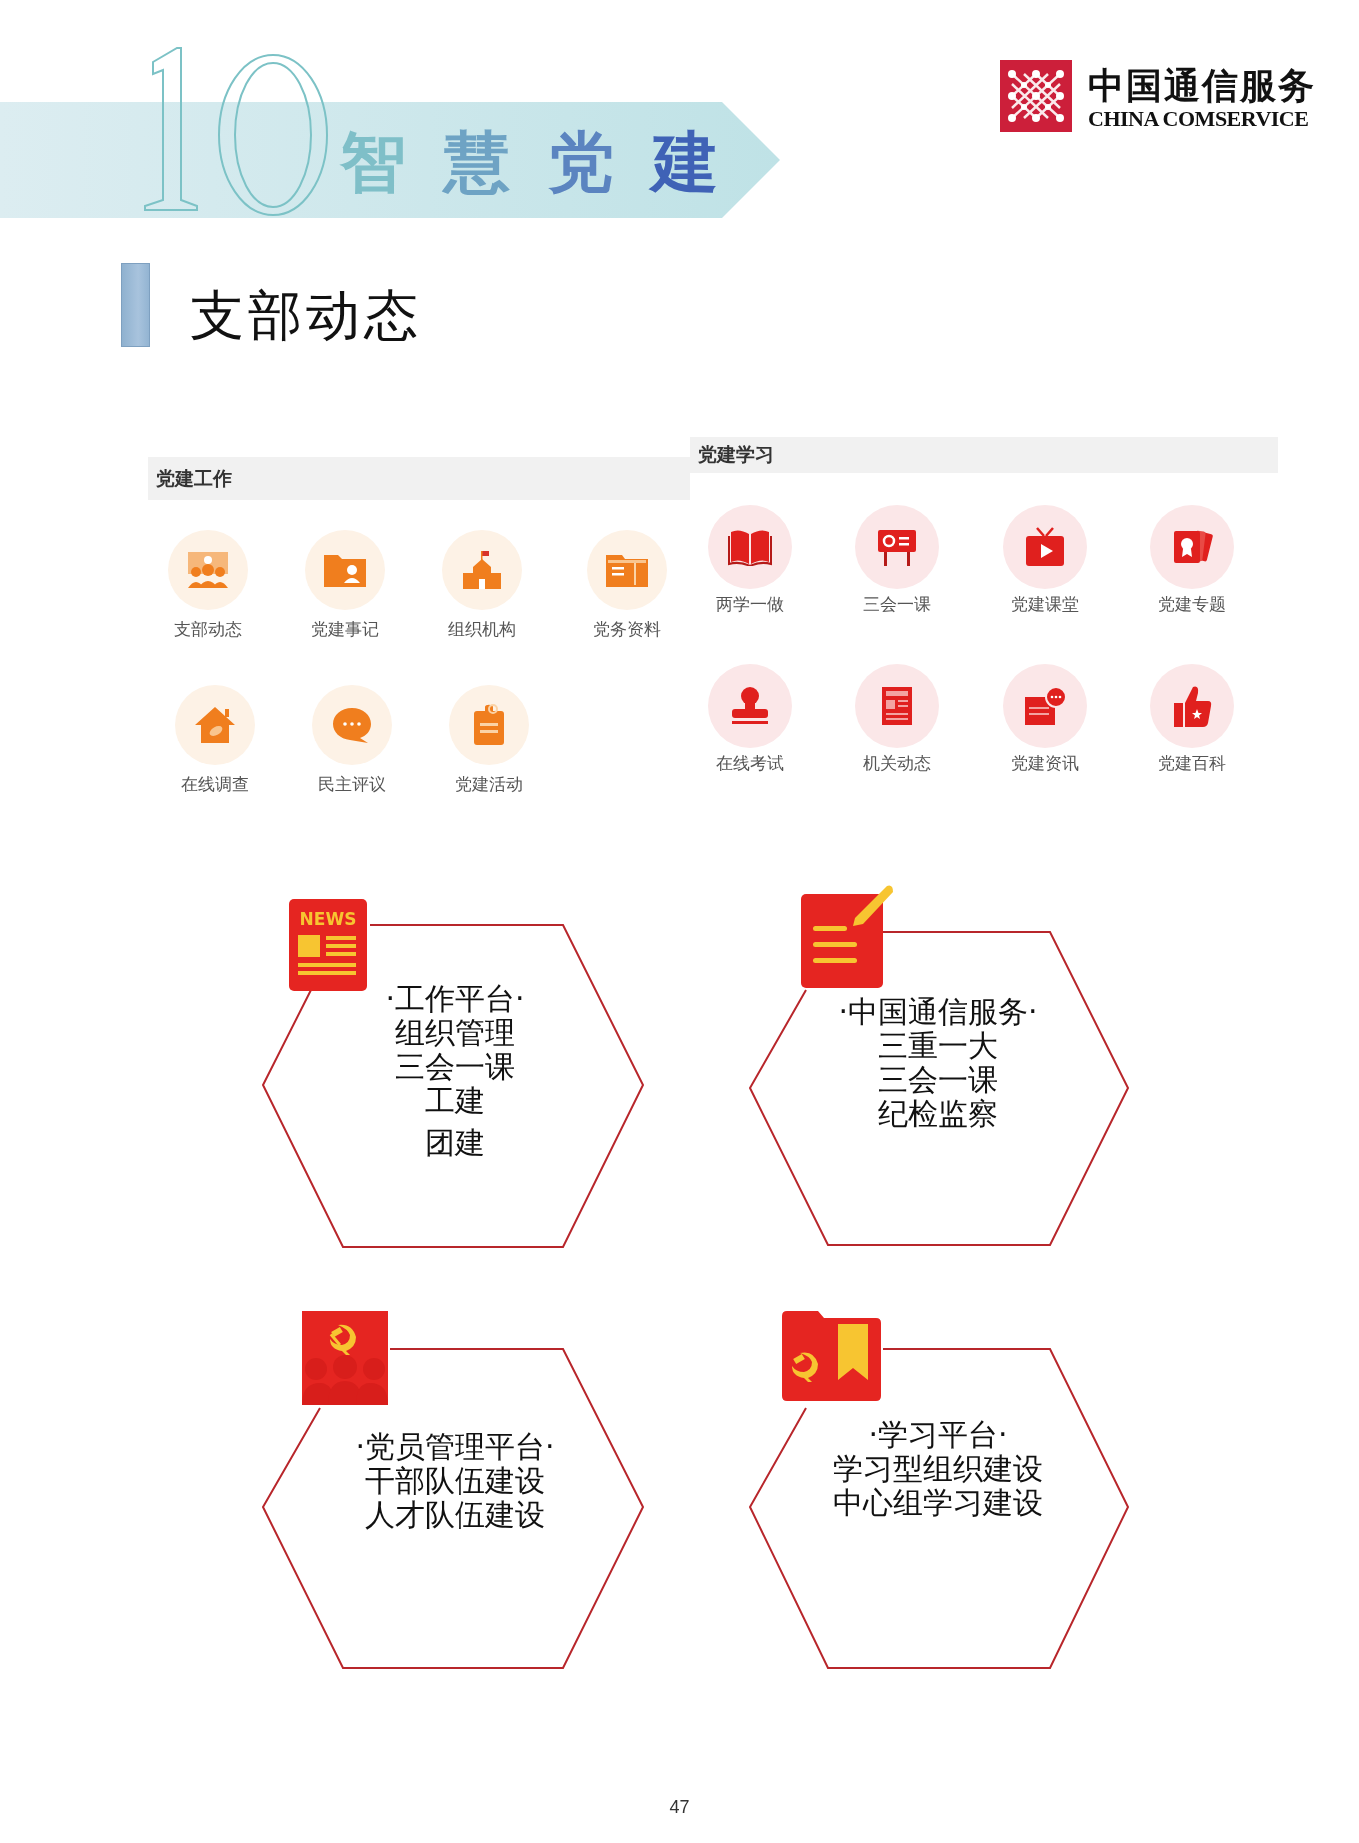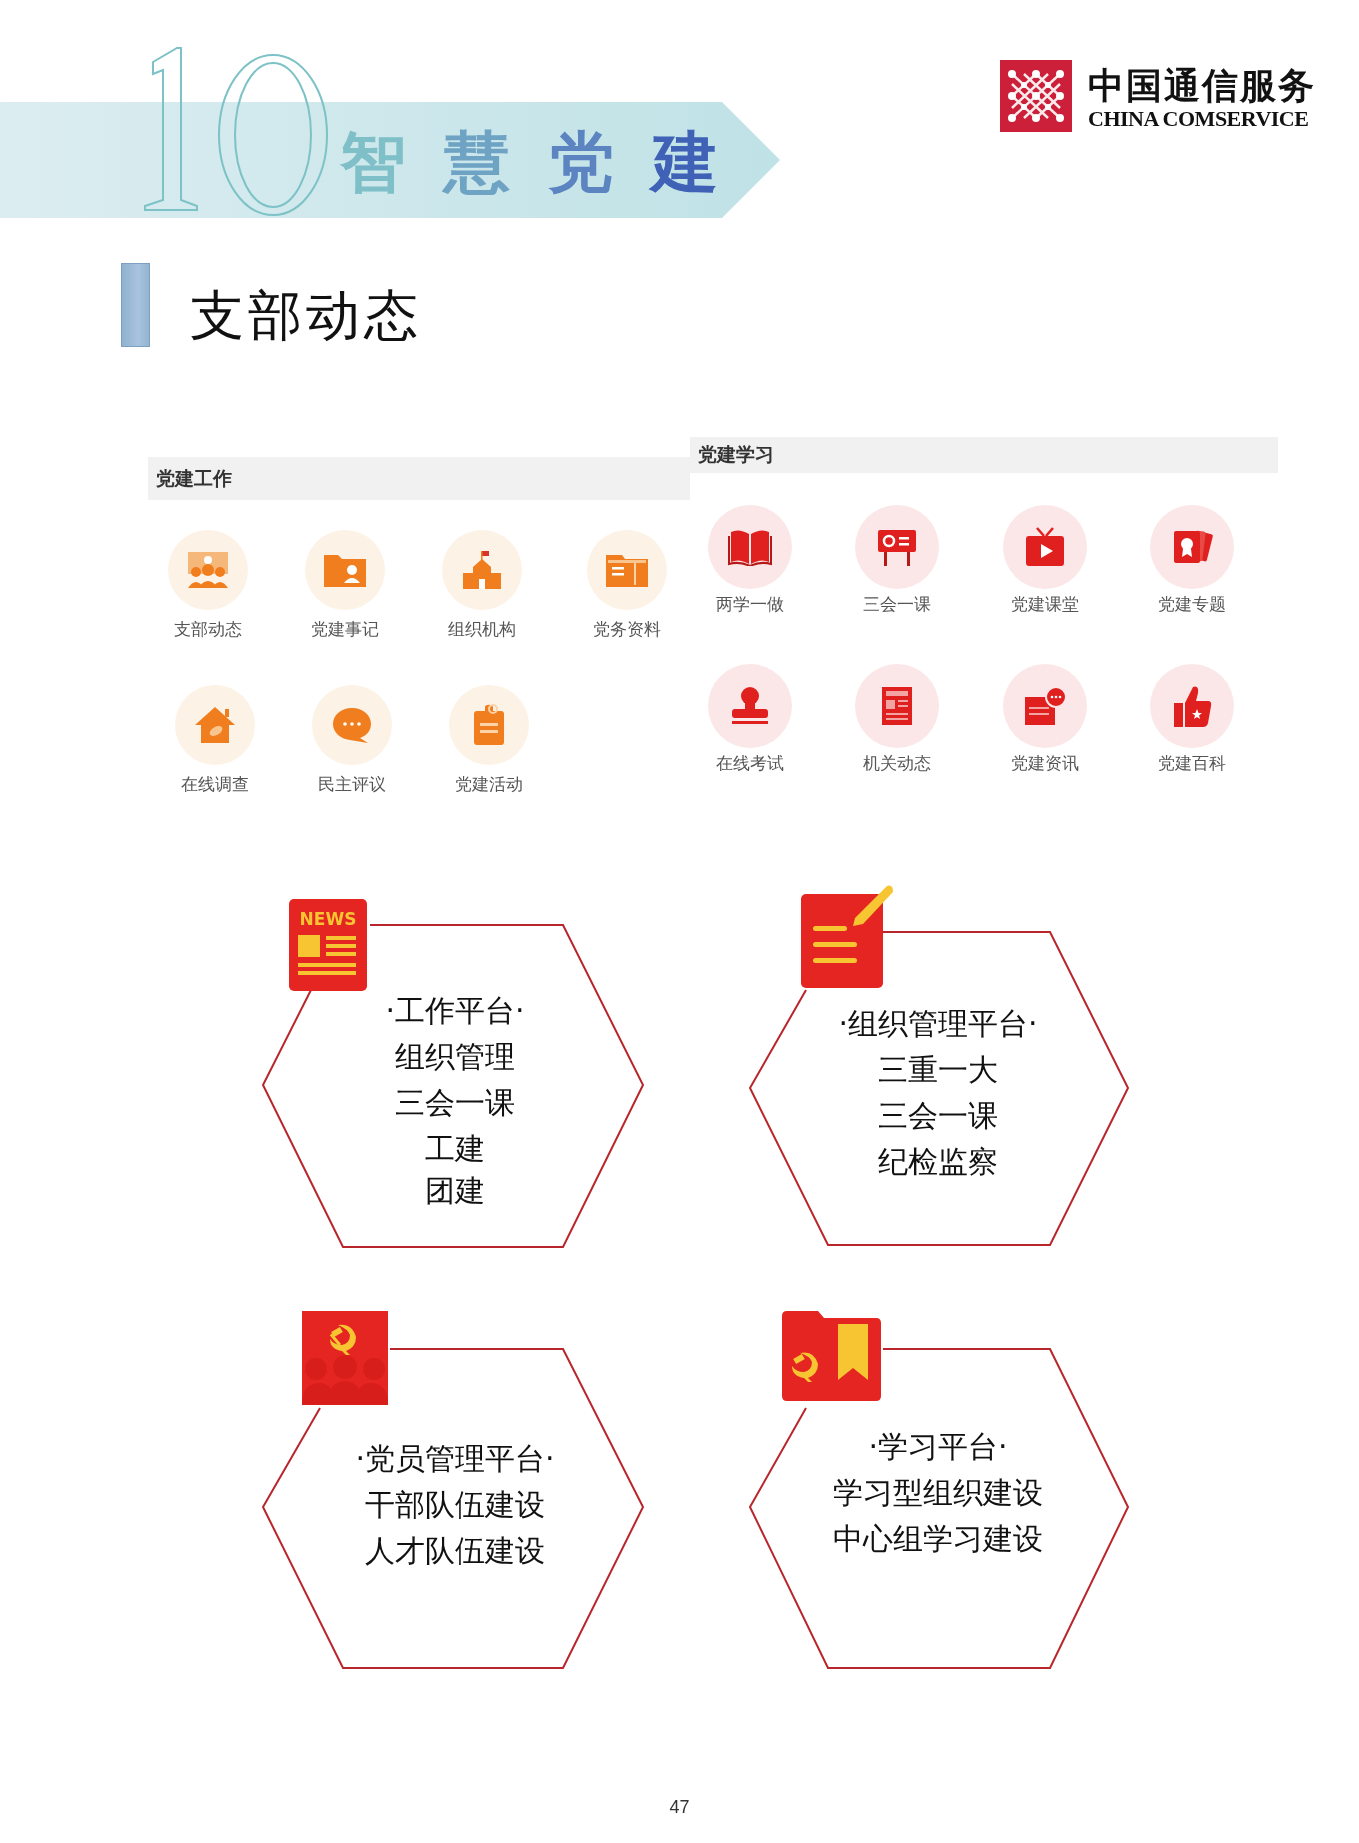--- a/index.html
+++ b/index.html
@@ -36,21 +36,21 @@
   .app .lbl { position:absolute; left:0; width:100%; font-size:17px; color:#555; }
   .work .ic { background:#fdf2e6; top:0; }
   .work .lbl { top:88px; }
   .learn .ic { background:#fbe7e8; top:0; width:84px; height:84px; }
   .learn .lbl { top:88px; }
 
   
   .hex { position:absolute; }
   .hex svg.outline { position:absolute; left:0; top:0; }
   .hex .txt { position:absolute; left:0; width:100%; text-align:center; font-size:30px; line-height:34px; color:#111; }
-  .hex .txt div { white-space:nowrap;margin-top:12px; }
+  .hex .txt div { white-space:nowrap; }
   .hex-icon { position:absolute; }
 
   .page-num { position:absolute; left:0; width:1359px; top:1797px; text-align:center; font-family:"Liberation Sans", sans-serif; font-size:18px; color:#333; }
 </style>
 </head>
 <body>
 
 <div class="banner">
   <svg width="782" height="116" viewBox="0 0 782 116">
     <defs>
@@ -308,21 +308,21 @@
     <rect x="11" y="66" width="58" height="4" fill="#f7c531"></rect>
     <rect x="11" y="74" width="58" height="4" fill="#f7c531"></rect>
   </svg>
 </div>
 
 <div class="hex" style="left:738px;top:880px;width:400px;height:380px;">
   <svg class="outline" width="400" height="380" viewBox="0 0 400 380">
     <polyline points="145,52 312,52 390,208 312,365 90,365 12,208 68,110" fill="none" stroke="#b8262b" stroke-width="2"></polyline>
   </svg>
   <div class="txt" style="top:115px;">
-    <div>·组织管理平台·</div>
+    <div>·中国通信服务·</div>
     <div>三重一大</div>
     <div>三会一课</div>
     <div>纪检监察</div>
   </div>
   <svg class="hex-icon" style="left:55px;top:0px;" width="100" height="112" viewBox="0 0 100 112">
     <rect x="8" y="14" width="82" height="94" rx="5" fill="#e52521"></rect>
     <path d="M62,38 L94,6 Q100,4 100,12 L70,44 L60,46 Z" fill="#f7c531"></path>
     <rect x="20" y="46" width="34" height="5" rx="2.5" fill="#f7c531"></rect>
     <rect x="20" y="62" width="44" height="5" rx="2.5" fill="#f7c531"></rect>
     <rect x="20" y="78" width="44" height="5" rx="2.5" fill="#f7c531"></rect>

